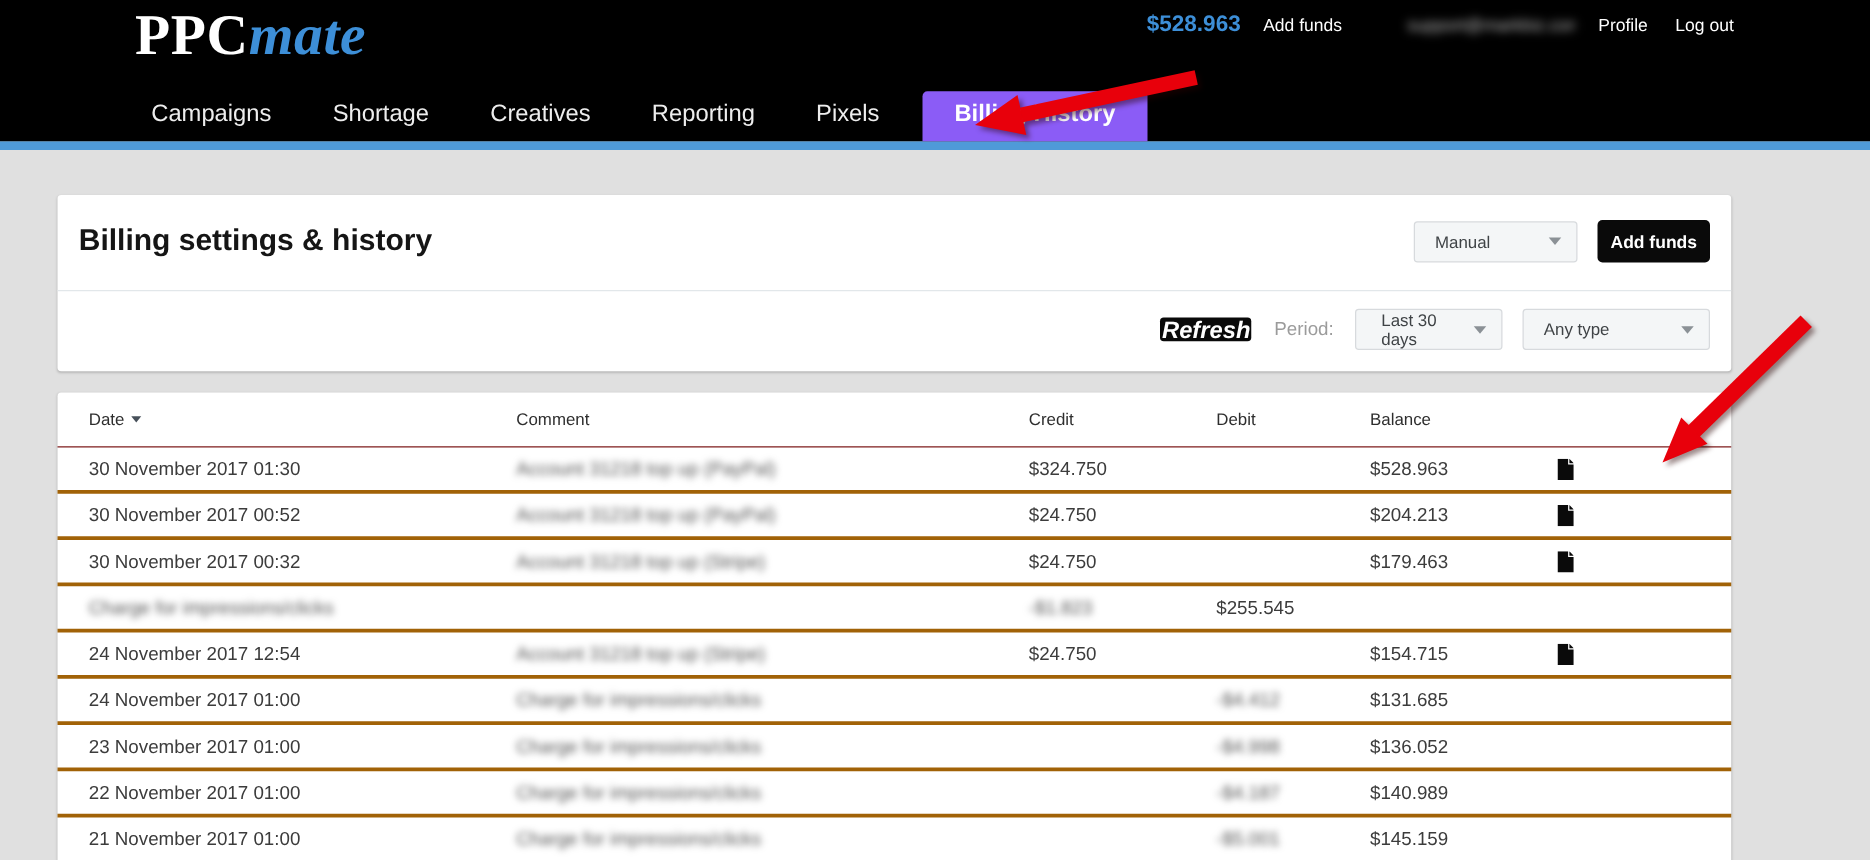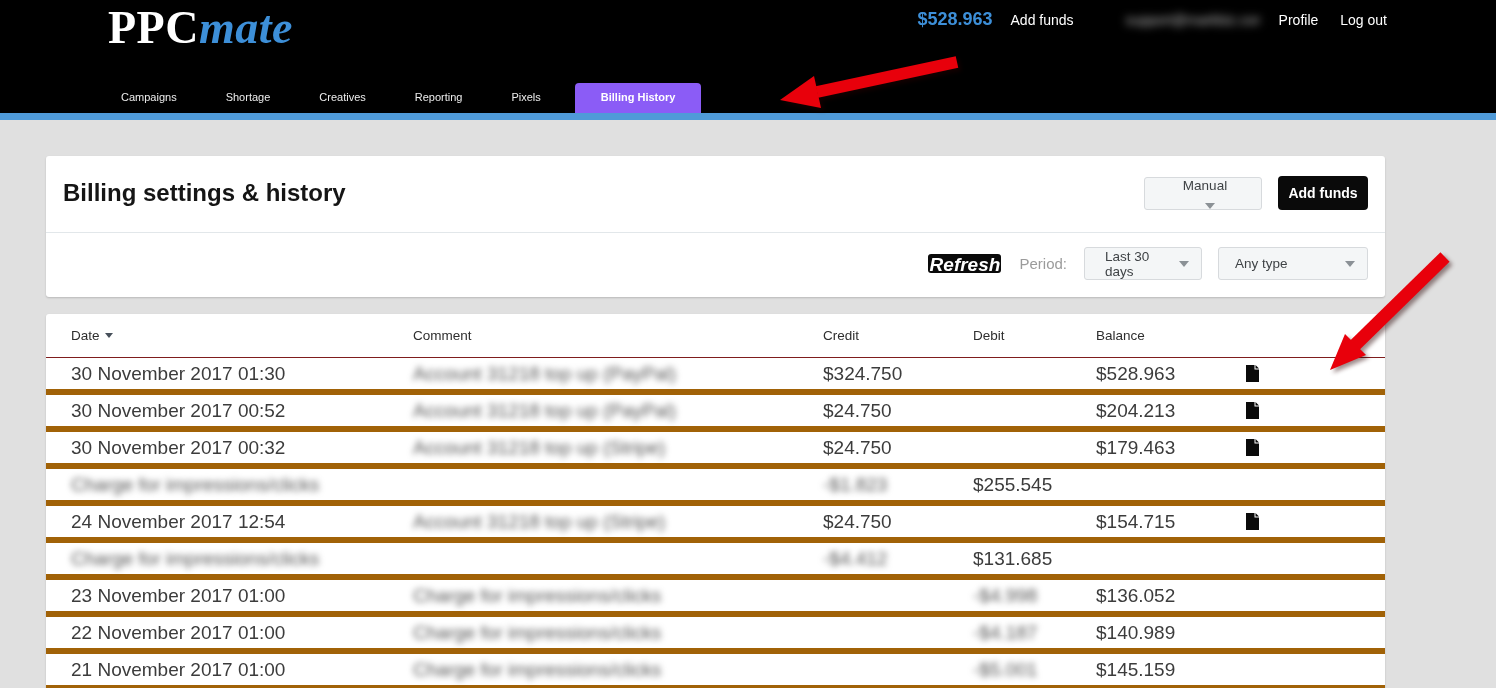--- a/index.html
+++ b/index.html
@@ -13,51 +13,51 @@
   .header-right { position: absolute; top: 9px; right: 109px; display: flex; align-items: center; }
   .balance { color: #3d8fd8; font-weight: bold; font-size: 18px; }
   .hlink { color: #fff; font-size: 14px; cursor: pointer; }
   .addfunds-link { margin-left: 18px; }
   .email { margin-left: 52px; width: 134px; color: #b9b9b9; font-size: 14px; filter: blur(4px); white-space: nowrap; overflow: hidden; }
   .profile-link { margin-left: 19px; }
   .logout-link { margin-left: 22px; }
 
   
   .nav { position: absolute; bottom: 0; left: 121px; display: flex; align-items: flex-end; }
-  .nav-tab { color: #ededed; font-size: 11px; padding-bottom: 10px; margin-right: 49px; cursor: pointer; white-space: nowrap; }
+  .nav-tab { color: #ededed; font-size: 19px; padding-bottom: 10px; margin-right: 49px; cursor: pointer; white-space: nowrap; }
   .nav-tab.active { background: #8b5cf6; color: #fff; font-weight: bold; padding: 8px 26px 10px; border-radius: 4px 4px 0 0; margin-left: -15px; margin-right: 0; }
   .blue-bar { height: 7px; background: #4f9ad8; }
 
   
   .page { padding: 8px 111px 0 46px; margin-top: 28px; }
   .card { background: #fff; border-radius: 3px; box-shadow: 0 1px 2px rgba(0,0,0,0.18); }
 
   .card1 { margin-bottom: 17px; }
   .card1-top { display: flex; justify-content: space-between; align-items: center; padding: 20px 17px 22px; }
   .page-title { font-size: 24px; font-weight: bold; color: #151515; }
   .card1-controls { display: flex; align-items: center; }
   .select { display: flex; align-items: center; justify-content: space-between; background: #f4f6f7; border: 1px solid #d7dadd; border-radius: 3px; height: 33px; padding: 0 12px 0 16px; font-size: 13.5px; color: #3f4346; cursor: pointer; }
   .select .caret { width: 0; height: 0; border-left: 5px solid transparent; border-right: 5px solid transparent; border-top: 6px solid #8b9196; margin-left: 10px; }
-  .select-manual { width: 118px; margin-right: 16px; flex-direction: column; }
+  .select-manual { width: 131px; margin-right: 16px; }
   .btn-black { background: #0a0a0a; color: #fff; font-weight: bold; font-size: 14px; border: none; border-radius: 4px; cursor: pointer; font-family: "Liberation Sans", sans-serif; }
   .btn-addfunds { width: 90px; height: 34px; }
   .card1-divider { border-top: 1px solid #e2e7ea; }
   .card1-bottom { display: flex; justify-content: flex-end; align-items: center; padding: 14px 17px 17px; }
   .btn-refresh { width: 73px; height: 19px; font-size: 19px; border-radius: 3px; font-style: italic; }
   .period-label { color: #9b9b9b; font-size: 15px; margin: 0 17px 0 18px; }
   .select-period { width: 118px; padding-left: 20px; margin-right: 16px; }
   .select-type { width: 150px; }
 
   
   .card2 { min-height: 403px; padding-bottom: 6px; }
   .trow { display: grid; grid-template-columns: 342px 410px 150px 123px 150px 1fr; align-items: center; padding-left: 25px; }
   .thead { height: 44px; border-bottom: 1px solid #7f1d1d; font-size: 13.5px; color: #2e2e2e; }
   .th { display: flex; align-items: center; }
   .sort-caret { width: 0; height: 0; border-left: 4px solid transparent; border-right: 4px solid transparent; border-top: 5px solid #47505a; margin-left: 5px; }
-  .table-row { height: 37px; border-bottom: 6px solid #a16207; font-size: 19px; color: #3c3c3c; }
+  .table-row { height: 37px; border-bottom: 3px solid #a16207; font-size: 15px; color: #3c3c3c; }
   .cell { white-space: nowrap; }
   .blurred { filter: blur(3px); color: #555; }
   .cell-icon { display: flex; align-items: center; }
   .doc-icon { cursor: pointer; display: inline-block; }
 
   
   .arrow-svg { position: absolute; pointer-events: none; z-index: 20; filter: drop-shadow(3px 3px 2px rgba(40,0,0,0.45)); }
 </style>
 </head>
 <body>
@@ -184,20 +184,21 @@
           <div class="cell cell-debit"></div>
           <div class="cell cell-balance">$154.715</div>
           <div class="cell cell-icon">
   <svg class="doc-icon" width="13" height="17" viewBox="0 0 13 17">
     <path d="M0 0 H8.5 V4.5 H13 V17 H0 Z" fill="#0a0a0a"></path>
     <path d="M9.5 0 L13 3.5 H9.5 Z" fill="#0a0a0a"></path>
   </svg>
 </div>
         </div>
         <div class="trow table-row">
+          <div class="cell cell-date">24 November 2017 01:00</div>
           <div class="cell cell-comment blurred">Charge for impressions/clicks</div>
           <div class="cell cell-credit"></div>
           <div class="cell cell-debit blurred">-$4.412</div>
           <div class="cell cell-balance">$131.685</div>
           <div class="cell cell-icon"></div>
         </div>
         <div class="trow table-row">
           <div class="cell cell-date">23 November 2017 01:00</div>
           <div class="cell cell-comment blurred">Charge for impressions/clicks</div>
           <div class="cell cell-credit"></div>

